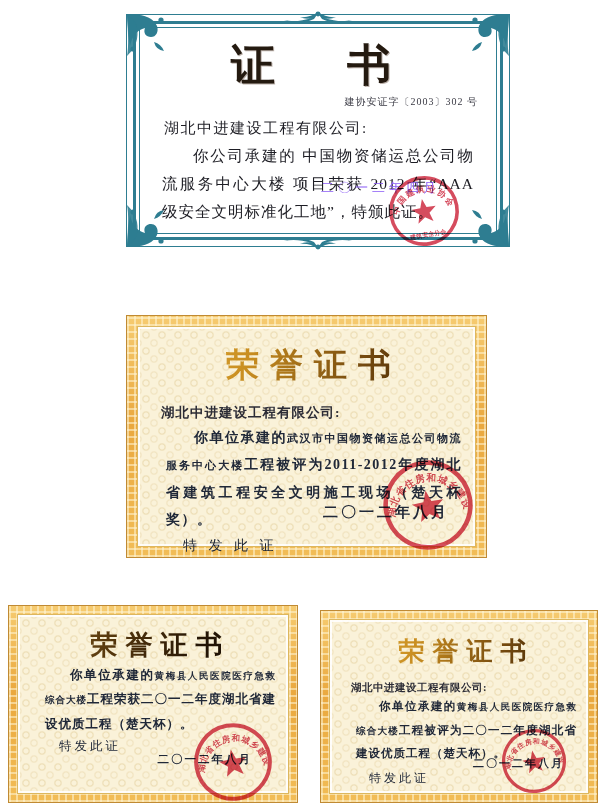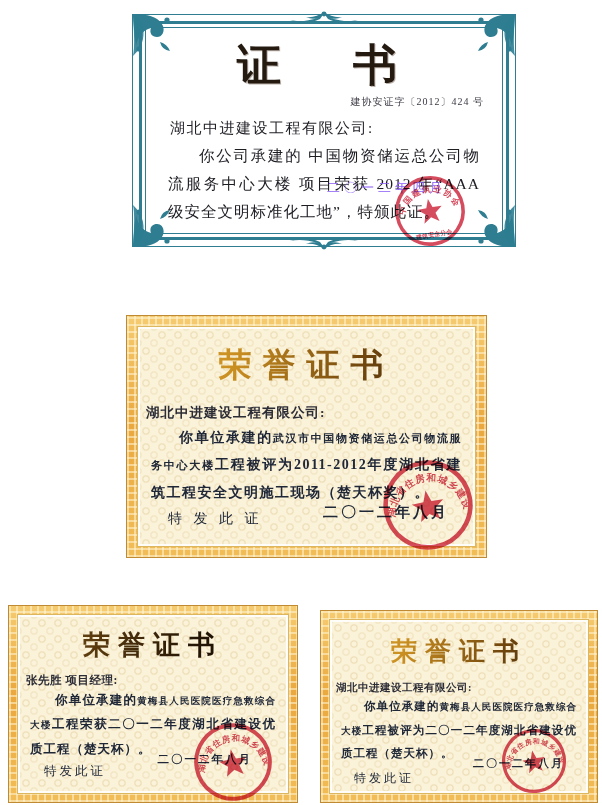--- a/index.html
+++ b/index.html
@@ -42,21 +42,21 @@
     background:
       repeating-linear-gradient(90deg, rgba(255,246,215,.55) 0 2px, rgba(191,138,46,0) 2px 7px),
       repeating-linear-gradient(0deg, rgba(255,246,215,.55) 0 2px, rgba(191,138,46,0) 2px 7px);
   }
   .gold-inner{position:absolute;box-sizing:border-box;
     background-color:#faf2d9;
     background-image:
       radial-gradient(circle, rgba(207,174,104,0) 2px, rgba(207,174,104,.30) 3px, rgba(207,174,104,0) 4.5px),
       radial-gradient(circle, rgba(207,174,104,0) 2px, rgba(207,174,104,.22) 3px, rgba(207,174,104,0) 4.5px);
     background-size:16px 16px,16px 16px;background-position:0 0,8px 8px;
-    border:1px solid #dcb75f;box-shadow:inset 0 0 0 2px rgba(255,255,255,.85);
+    border:1px solid #dcb75f;box-shadow:inset 0 0 0 2px rgba(255,255,255,.85);padding-left:15px;
   }
   .gi-b{inset:10px;}
   .gi-s{inset:8px;}
   .g-title{text-align:center;font-weight:900;
     background:linear-gradient(100deg,#e6b23c 0%,#c88d20 30%,#74490e 65%,#261503 100%);
     -webkit-background-clip:text;background-clip:text;color:transparent;
     text-shadow:0 0 0 rgba(0,0,0,0);}
   .g-title-dark{background:linear-gradient(100deg,#8a6220 0%,#57380d 30%,#241505 65%,#160c02 100%);
     -webkit-background-clip:text;background-clip:text;color:transparent;}
   .g-addressee{font-weight:bold;color:#2c2c36;}
@@ -94,21 +94,21 @@
   .seal-a{right:54px;bottom:4px;width:72px;height:72px;}
   .seal-b{right:12px;bottom:6px;width:92px;height:92px;}
   .seal-c{right:24px;bottom:0px;width:80px;height:80px;}
   .seal-d{right:30px;bottom:8px;width:66px;height:66px;}
 </style>
 </head>
 <body>
 
 <div class="canvas">
 
-  <div class="cert cert-blue" style="left:128px;top:10px;width:392px;height:241px;">
+  <div class="cert cert-blue" style="left:122px;top:10px;width:392px;height:241px;">
     <div class="bframe bf1"></div>
     <div class="bframe bf2"></div>
     <div class="bframe bf3"></div>
 
     <span class="bcorner bc-tl">
       <svg viewBox="0 0 46 46">
           <g fill="currentColor">
         <path d="M3 3 C 17 1, 29 5, 33 14 C 35 20, 32 25, 27 25 C 22 25, 19 21, 21 16 C 13 18, 8 24, 6 34 C 4 24, 4 13, 3 3 Z"></path>
         <path d="M3 3 C 12 8, 15 16, 13 27 C 11 36, 6 41, 3 44 C 5 35, 4 18, 3 3 Z" opacity=".9"></path>
         <circle cx="37" cy="8" r="2.6"></circle>
@@ -164,21 +164,21 @@
           <g fill="#2e7d91">
         <path d="M45 2 q -8 6 -18 5 q 6 3 12 1 q -16 5 -28 2 q 14 6 30 -1 q 2 -2 4 -7 Z"></path>
         <path d="M45 2 q 8 6 18 5 q -6 3 -12 1 q 16 5 28 2 q -14 6 -30 -1 q -2 -2 -4 -7 Z"></path>
         <circle cx="45" cy="4" r="2.4"></circle>
       </g>
         </svg>
     </span>
 
     <div class="cba-content">
       <div class="cba-title">证　书</div>
-      <div class="cba-ref">建协安证字〔2012〕424 号</div>
+      <div class="cba-ref">建协安证字〔2003〕302 号</div>
       <div class="cba-addressee">湖北中进建设工程有限公司:</div>
       <div class="cba-body">你公司承建的 中国物资储运总公司物流服务中心大楼 项目荣获 2012 年“AAA 级安全文明标准化工地”，特颁此证。</div>
       <div class="cba-date">二〇一二年四月</div>
     </div>
 
     <span class="seal seal-a">
       <svg viewBox="0 0 100 100">
         <defs>
             <path id="arcA" d="M 13,60 A 37,37 0 1 1 87,60" fill="none"></path>
           </defs>
@@ -210,21 +210,20 @@
           <textPath href="#arcB" startOffset="4%">湖北省住房和城乡建设厅</textPath>
         </text>
         <polygon fill="#d23c50" points="50,34 54.4,46.3 67.2,46.7 57.1,54.7 60.6,67 50,59.8 39.4,67 42.9,54.7 32.8,46.7 45.6,46.3"></polygon>
       </svg>
     </span>
   </div>
 
   <div class="cert cert-gold" style="left:8px;top:605px;width:290px;height:198px;">
     <div class="gold-inner gi-s">
       <div class="g-title g-title-dark cs-title cc-title">荣誉证书</div>
-      <div class="g-addressee cc-addressee">张先胜 项目经理:</div>
       <div class="g-body cc-body"><span>你单位承建的</span><span class="g-project cc-project">黄梅县人民医院医疗急救综合大楼</span><span>工程荣获二〇一二年度湖北省建设优质工程（楚天杯）。</span></div>
       <div class="g-issue cc-issue">特发此证</div>
       <div class="g-date cc-date">二〇一二年八月</div>
     </div>
     <span class="seal seal-c">
       <svg viewBox="0 0 100 100">
         <defs>
             <path id="arcC" d="M 12,62 A 38,38 0 1 1 88,62" fill="none"></path>
           </defs>
         <circle cx="50" cy="50" r="46" fill="none" stroke="#d23c50" stroke-width="5"></circle>

